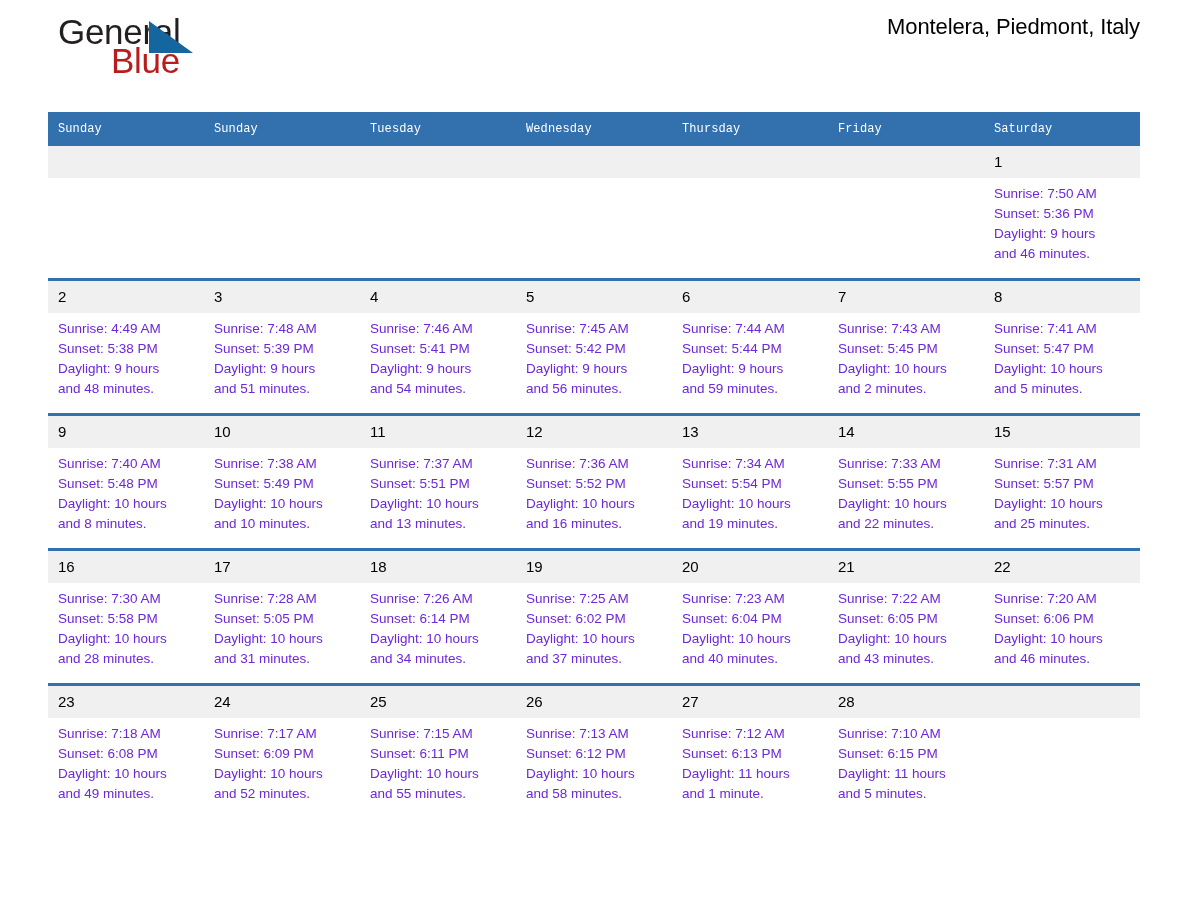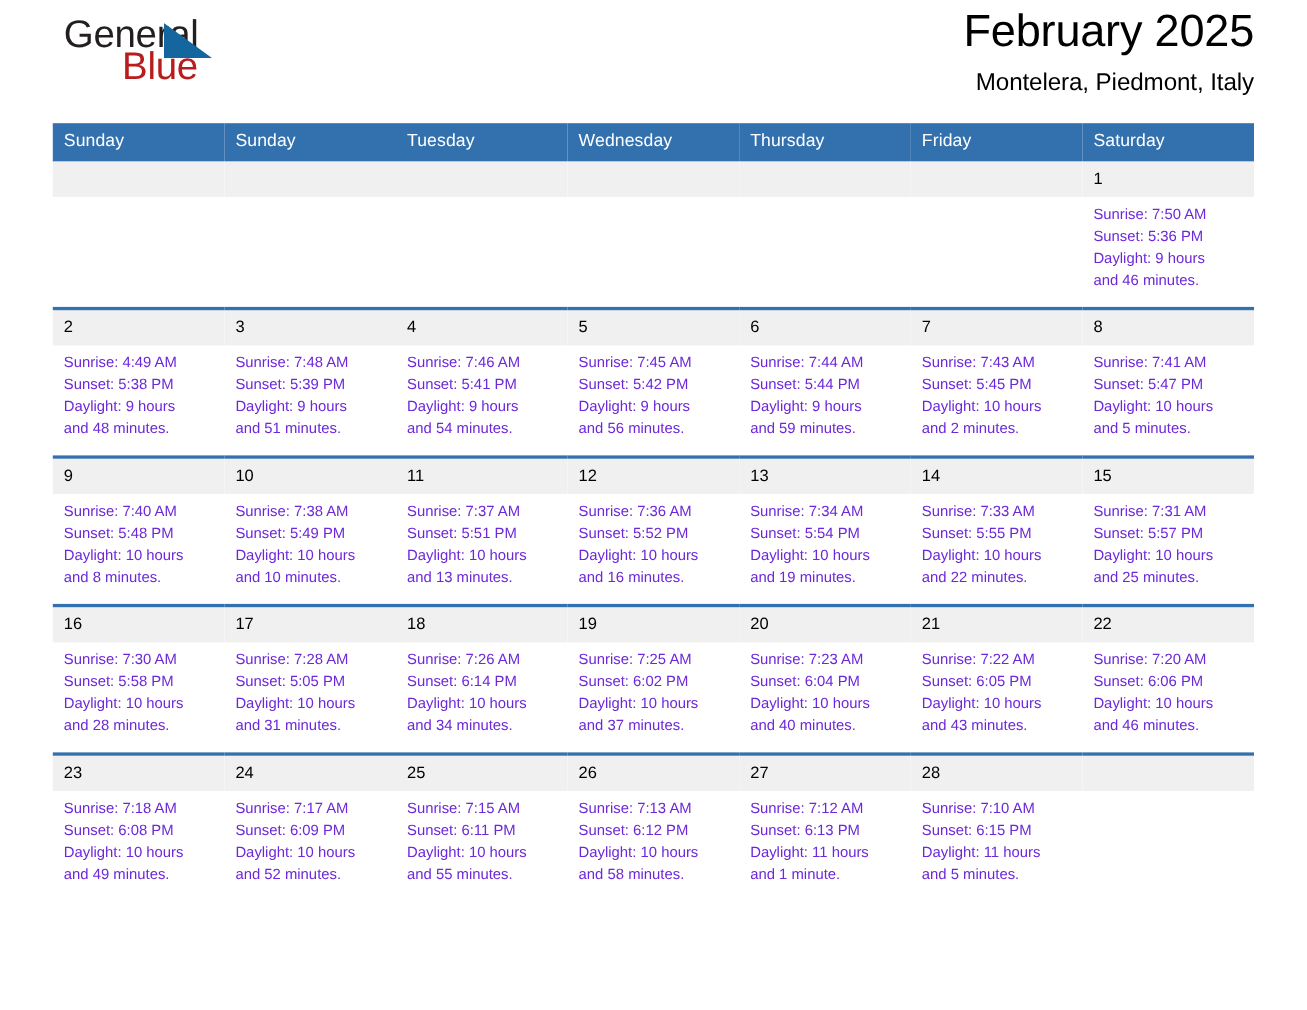--- a/index.html
+++ b/index.html
@@ -88,26 +88,27 @@
   .calendar {
     width: 1092px;
     border-collapse: collapse;
     table-layout: fixed;
   }
   .calendar col { width: 156px; }
 
   thead th {
     background: #3370ae;
     color: #ffffff;
-    font-size: 16px;
+    font-size: 12px;
     font-weight: normal;
     text-align: left;
     padding: 8px 0 9px 10px;
     height: 17px;
     letter-spacing: 0.1px;
+    font-family: Liberation Mono, monospace;
   }
 
   tbody td {
     vertical-align: top;
     padding: 0;
     border-top: 3px solid #3370ae;
     height: 132px;
     background: #ffffff;
   }
   tbody tr:first-child td { border-top: none; }
@@ -136,21 +137,20 @@
 
   <div class="header">
 
     <div class="brand">
       <span class="brand-general">General</span>
       <span class="brand-triangle"></span>
       <span class="brand-blue">Blue</span>
     </div>
 
     <div class="title-block">
-      <h1 class="cal-title">February 2025</h1>
       <div class="cal-subtitle">Montelera, Piedmont, Italy</div>
     </div>
 
   </div>
 
   <table class="calendar">
     <colgroup>
       <col>
         <col>
         <col>

